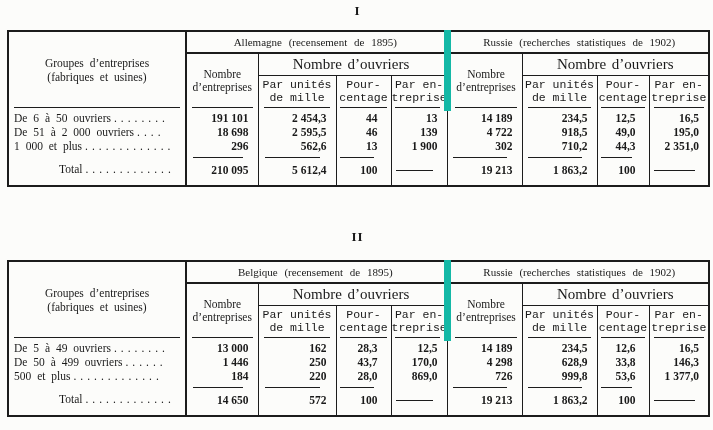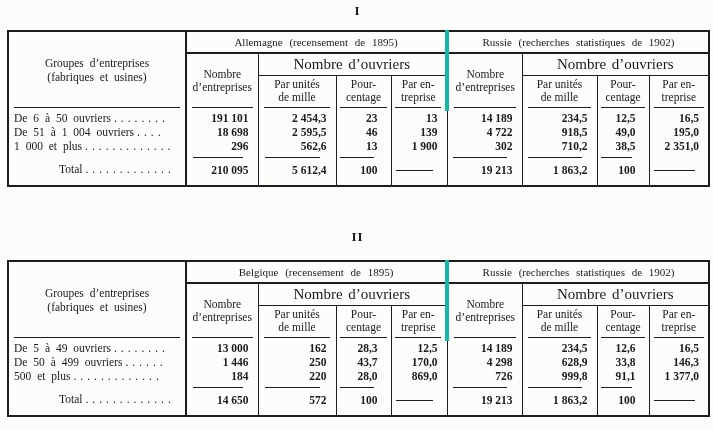--- a/index.html
+++ b/index.html
@@ -25,27 +25,27 @@
     border-collapse:collapse;
     border:2px solid #1c1c1c;
   }
   .t1 { top:30px; }
   .t2 { top:260px; }
 
   td { padding:0; overflow:hidden; vertical-align:middle; }
 
   tr.r-country { height:22px; }
   tr.r-mid     { height:22px; }
-  tr.r-sub     { height:36px; }
+  tr.r-sub     { height:36px;font-family:Liberation Mono, monospace; }
   tr.r-data    { height:14px; }
   tr.r-total   { height:33px;font-family:Liberation Serif, serif; }
 
   
   .c-lab-head, .c-lab { border-right:2px solid #1c1c1c; }
-  .thickL { border-left:4px solid #14b8a6; }
+  .thickL { border-left:7px solid #14b8a6; }
   .c-nbe { border-right:1.5px solid #1c1c1c; vertical-align:top; }
   .c-sub { border-left:1.5px solid #1c1c1c; vertical-align:top; }
   .num   { border-left:1.5px solid #1c1c1c; }
 
   
   .c-country { border-bottom:2px solid #1c1c1c; text-align:center;
                font-size:11px; word-spacing:4px; }
   .c-ouv { border-bottom:1.5px solid #1c1c1c; text-align:center;
            font-size:15px; word-spacing:2px; }
 
@@ -182,47 +182,47 @@
               </div>
               <div class="uline w86"></div>
             </div>
       </td>
     </tr>
 
     <tr class="r-data">
       <td class="c-lab"><span class="lab-t">De 6 à 50 ouvriers</span><span class="dots">........</span></td>
       <td class="num">191 101</td>
       <td class="num">2 454,3</td>
-      <td class="num pct">23</td>
+      <td class="num pct">44</td>
       <td class="num">13</td>
       <td class="num thickL">14 189</td>
       <td class="num">234,5</td>
       <td class="num pct">12,5</td>
       <td class="num">16,5</td>
     </tr>
     <tr class="r-data">
-      <td class="c-lab"><span class="lab-t">De 51 à 1 004 ouvriers</span><span class="dots">....</span></td>
+      <td class="c-lab"><span class="lab-t">De 51 à 2 000 ouvriers</span><span class="dots">....</span></td>
       <td class="num">18 698</td>
       <td class="num">2 595,5</td>
       <td class="num pct">46</td>
       <td class="num">139</td>
       <td class="num thickL">4 722</td>
       <td class="num">918,5</td>
       <td class="num pct">49,0</td>
       <td class="num">195,0</td>
     </tr>
     <tr class="r-data">
       <td class="c-lab"><span class="lab-t">1 000 et plus</span><span class="dots">.............</span></td>
       <td class="num">296</td>
       <td class="num">562,6</td>
       <td class="num pct">13</td>
       <td class="num">1 900</td>
       <td class="num thickL">302</td>
       <td class="num">710,2</td>
-      <td class="num pct">38,5</td>
+      <td class="num pct">44,3</td>
       <td class="num">2 351,0</td>
     </tr>
     <tr class="r-total">
       <td class="c-lab tot-lab"><span class="lab-t">Total</span><span class="dots">.............</span></td>
       <td class="num">
             <div class="sumline"></div>
             <div class="tval">210 095</div>
           </td>
       <td class="num">
             <div class="sumline"></div>
@@ -386,21 +386,21 @@
       <td class="num">146,3</td>
     </tr>
     <tr class="r-data">
       <td class="c-lab"><span class="lab-t">500 et plus</span><span class="dots">.............</span></td>
       <td class="num">184</td>
       <td class="num">220</td>
       <td class="num pct">28,0</td>
       <td class="num">869,0</td>
       <td class="num thickL">726</td>
       <td class="num">999,8</td>
-      <td class="num pct">91,1</td>
+      <td class="num pct">53,6</td>
       <td class="num">1 377,0</td>
     </tr>
     <tr class="r-total">
       <td class="c-lab tot-lab"><span class="lab-t">Total</span><span class="dots">.............</span></td>
       <td class="num">
             <div class="sumline"></div>
             <div class="tval">14 650</div>
           </td>
       <td class="num">
             <div class="sumline"></div>

